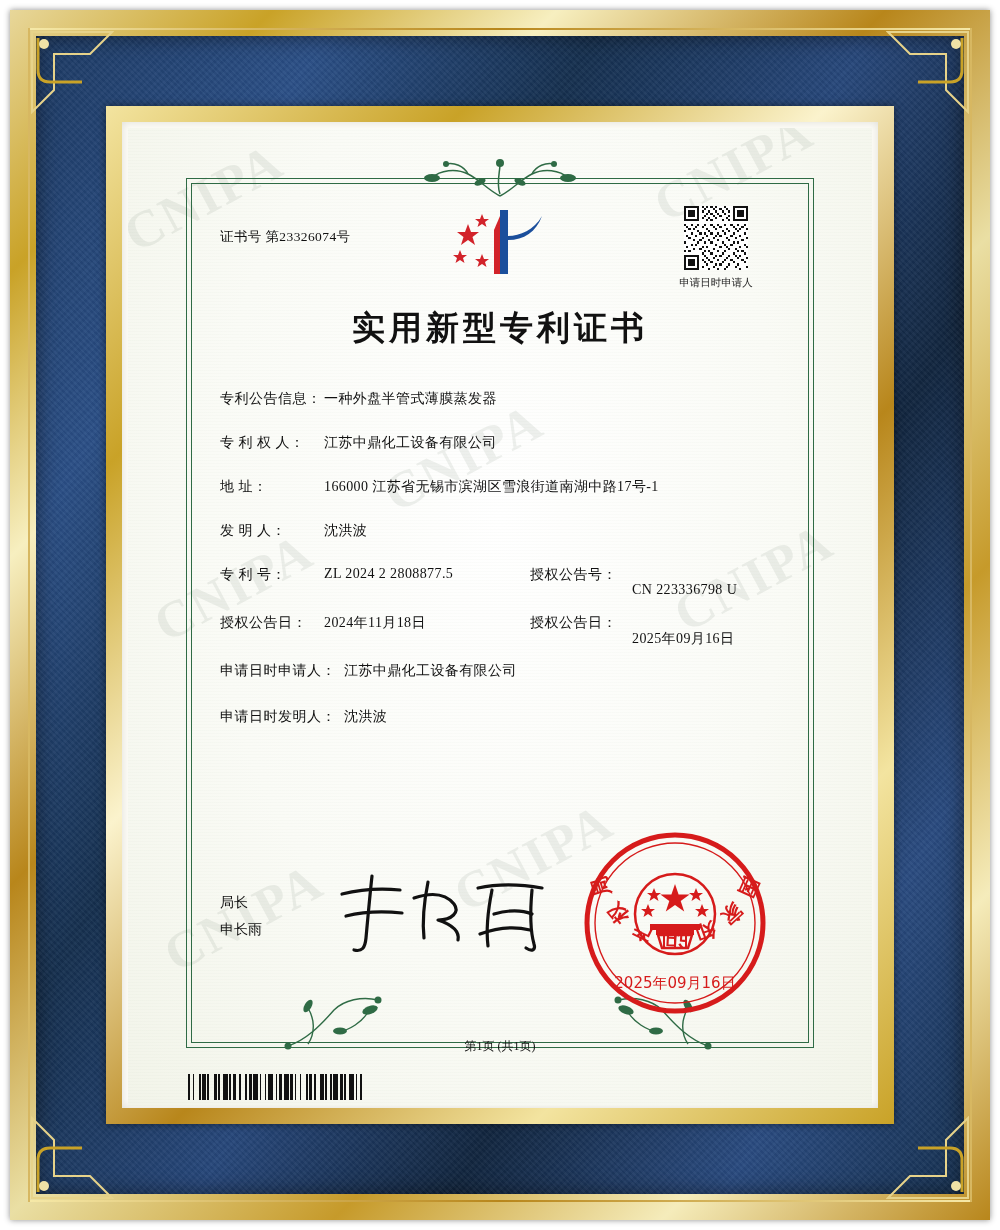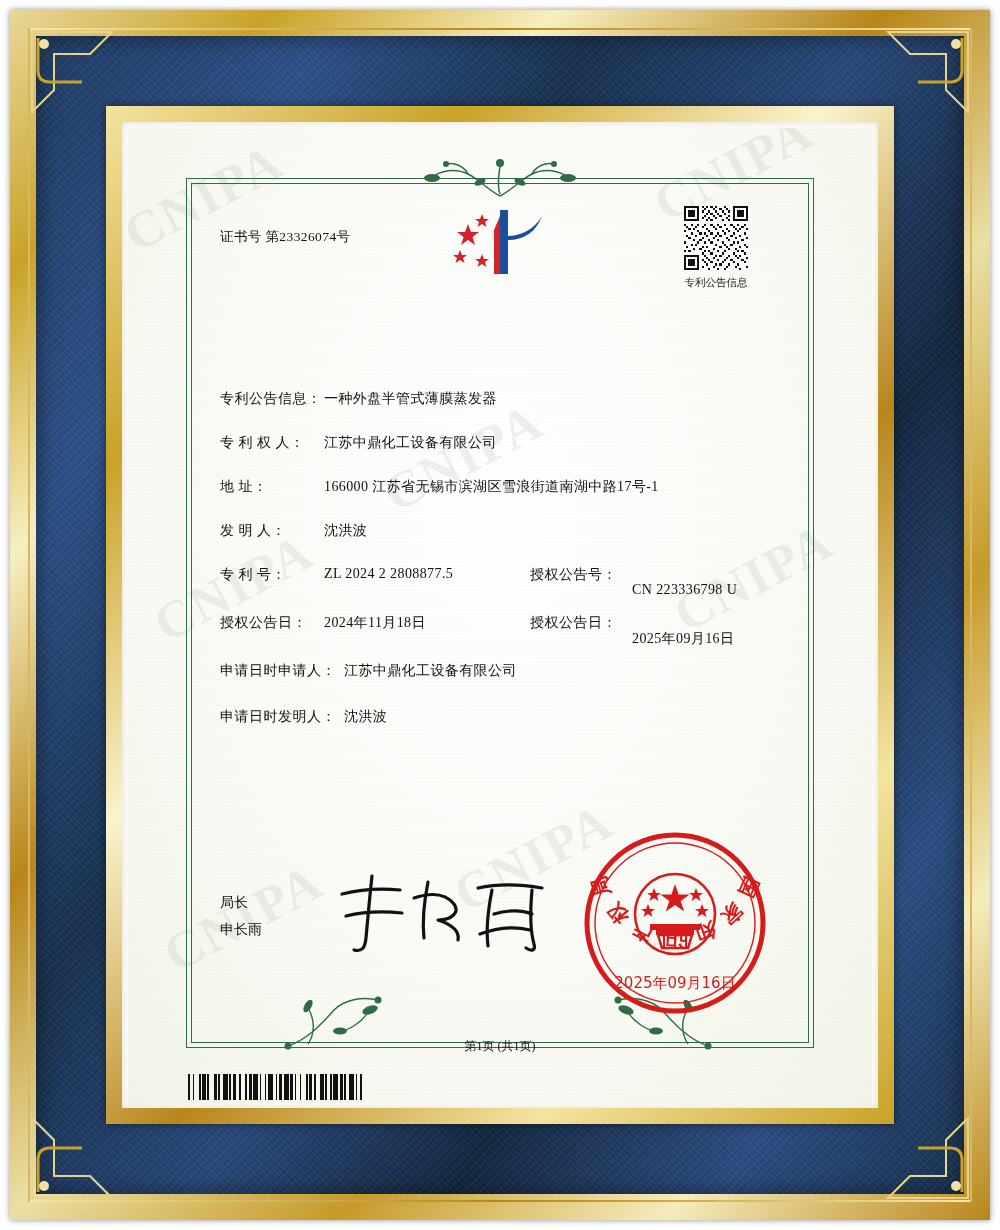--- a/index.html
+++ b/index.html
@@ -456,22 +456,23 @@
             <rect x="19" y="27" width="1" height="1"></rect>
             <rect x="23" y="27" width="1" height="1"></rect>
             <rect x="28" y="27" width="1" height="1"></rect>
           <rect x="11" y="28" width="1" height="1"></rect>
             <rect x="15" y="28" width="1" height="1"></rect>
             <rect x="18" y="28" width="1" height="1"></rect>
             <rect x="25" y="28" width="1" height="1"></rect>
         </g>
       </svg>
     </div>
-    <div class="qr-cap">专利公告信息</div>
-
+    <div class="qr-cap">申请日时申请人</div>
+
+    <div class="title">实用新型专利证书</div>
 
     <div class="fields">
       <div class="row">
         <span class="lbl">专利公告信息：</span>
         <span class="val">一种外盘半管式薄膜蒸发器</span>
       </div>
       <div class="row">
         <span class="lbl">专 利 权 人：</span>
         <span class="val">江苏中鼎化工设备有限公司</span>
       </div>

